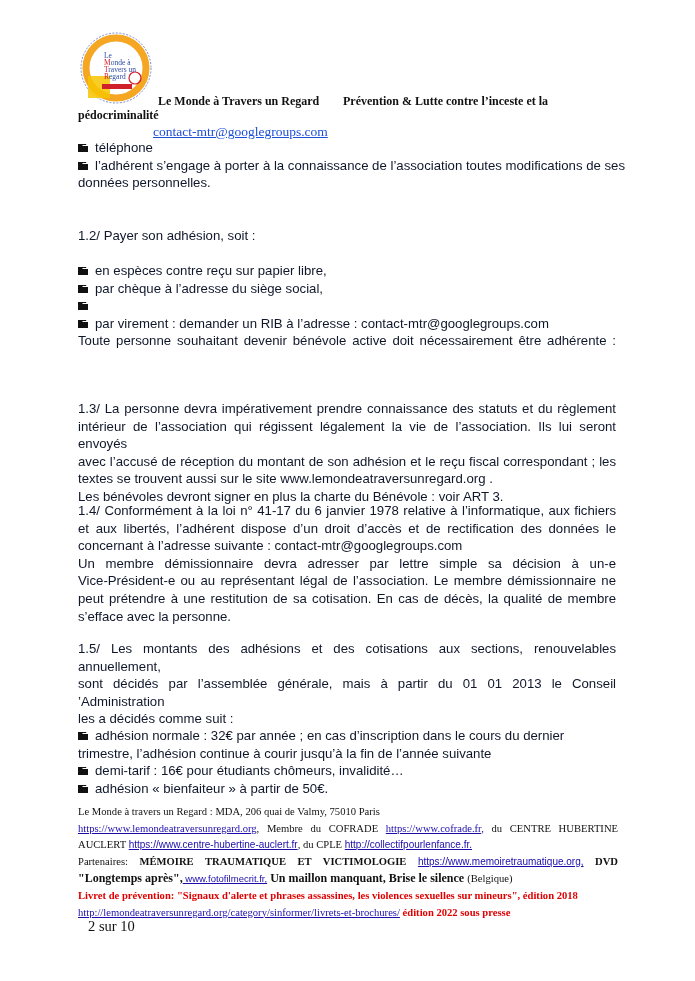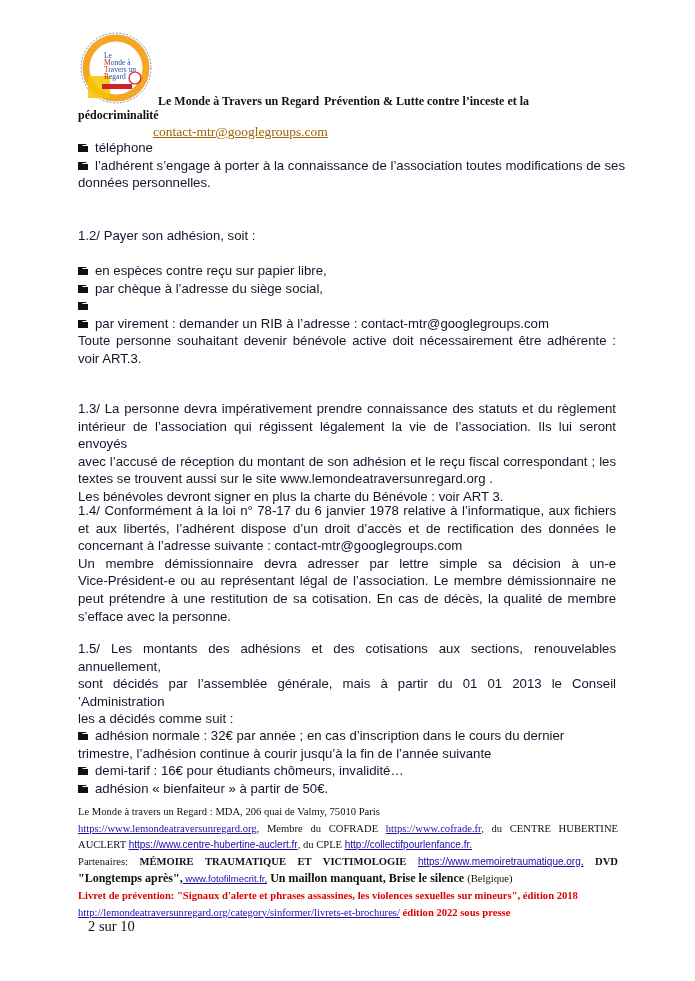--- a/index.html
+++ b/index.html
@@ -7,24 +7,24 @@
     body { position: relative; color: #111111; }
     .page { position: absolute; left: 0; top: 0; width: 604px; height: 981px; }
 
     .logo { position: absolute; left: 78px; top: 32px; width: 76px; height: 72px; }
 
     .sans { font-family: "Liberation Sans", "DejaVu Sans", sans-serif; font-size: 13.2px; line-height: 17.6px; color: #0f172a; }
     .serif { font-family: "Liberation Serif", "DejaVu Serif", serif; }
 
     .hdr-line { position: absolute; left: 78px; top: 95px; width: 540px; font-size: 12px; font-weight: bold; line-height: 13px; }
     .hdr-line .t1 { position: absolute; left: 80px; top: 0; white-space: nowrap; }
-    .hdr-line .t2 { position: absolute; left: 246px; top: 0; white-space: nowrap; }
+    .hdr-line .t2 { position: absolute; left: 265px; top: 0; white-space: nowrap; }
     .hdr-line .t3 { position: absolute; left: 0; top: 14px; white-space: nowrap; }
 
-    .hdr-email { position: absolute; left: 153px; top: 124px; font-size: 13.5px; color: #a16207; text-decoration: underline; white-space: nowrap; }
+    .hdr-email { position: absolute; left: 153px; top: 124px; font-size: 13.5px; color: #1d4ed8; text-decoration: underline; white-space: nowrap; }
 
     .block { position: absolute; left: 78px; width: 538px; }
     .line { display: block; white-space: nowrap; }
     .bullet { display: inline-block; width: 10px; height: 8px; margin-right: 7px; vertical-align: 0px; position: relative; }
     .bullet::before { content: ""; position: absolute; left: 0; bottom: 0; width: 10px; height: 6px; background: #111; }
     .bullet::after { content: ""; position: absolute; left: 0; top: 0; width: 10px; height: 3px; background: linear-gradient(165deg, #111 45%, transparent 50%); }
 
     .footer { position: absolute; left: 78px; top: 804px; width: 540px; font-size: 10.6px; line-height: 16.6px; }
     .footer a { color: #1a0dab; text-decoration: underline; }
     .footer .bold { font-weight: bold; }
@@ -67,33 +67,32 @@
 
   <div class="block sans" style="top:227px;">
     <span class="line">1.2/ Payer son adhésion, soit :</span>
   </div>
   <div class="block sans" style="top:262px;">
     <span class="line"><span class="bullet"></span><span>en espèces contre reçu sur papier libre,</span></span>
     <span class="line"><span class="bullet"></span><span>par chèque à l’adresse du siège social,</span></span>
     <span class="line"><span class="bullet"></span></span>
     <span class="line"><span class="bullet"></span><span>par virement : demander un RIB à l’adresse : contact-mtr@googlegroups.com</span></span>
     <span class="line" style="text-align:justify; text-align-last:justify; white-space:normal;">Toute personne souhaitant devenir bénévole active doit nécessairement être adhérente :</span>
-    <span class="line">voir ART.3.</span>
   </div>
 
   <div class="block sans" style="top:400px;">
     <span class="line" style="text-align:justify; text-align-last:justify; white-space:normal;">1.3/ La personne devra impérativement prendre connaissance des statuts et du règlement</span>
     <span class="line" style="text-align:justify; text-align-last:justify; white-space:normal;">intérieur de l’association qui régissent légalement la vie de l’association. Ils lui seront envoyés</span>
     <span class="line" style="text-align:justify; text-align-last:justify; white-space:normal;">avec l’accusé de réception du montant de son adhésion et le reçu fiscal correspondant ; les</span>
     <span class="line">textes se trouvent aussi sur le site www.lemondeatraversunregard.org .</span>
     <span class="line">Les bénévoles devront signer en plus la charte du Bénévole : voir ART 3.</span>
   </div>
 
   <div class="block sans" style="top:502px;">
-    <span class="line" style="text-align:justify; text-align-last:justify; white-space:normal;">1.4/ Conformément à la loi n° 78-17 du 6 janvier 1978 relative à l’informatique, aux fichiers</span>
+    <span class="line" style="text-align:justify; text-align-last:justify; white-space:normal;">1.4/ Conformément à la loi n° 41-17 du 6 janvier 1978 relative à l’informatique, aux fichiers</span>
     <span class="line" style="text-align:justify; text-align-last:justify; white-space:normal;">et aux libertés, l’adhérent dispose d’un droit d’accès et de rectification des données le</span>
     <span class="line">concernant à l’adresse suivante : contact-mtr@googlegroups.com</span>
     <span class="line" style="text-align:justify; text-align-last:justify; white-space:normal;">Un membre démissionnaire devra adresser par lettre simple sa décision à un-e</span>
     <span class="line" style="text-align:justify; text-align-last:justify; white-space:normal;">Vice-Président-e ou au représentant légal de l’association. Le membre démissionnaire ne</span>
     <span class="line" style="text-align:justify; text-align-last:justify; white-space:normal;">peut prétendre à une restitution de sa cotisation. En cas de décès, la qualité de membre</span>
     <span class="line">s’efface avec la personne.</span>
   </div>
 
   <div class="block sans" style="top:640px;">
     <span class="line" style="text-align:justify; text-align-last:justify; white-space:normal;">1.5/ Les montants des adhésions et des cotisations aux sections, renouvelables</span>

